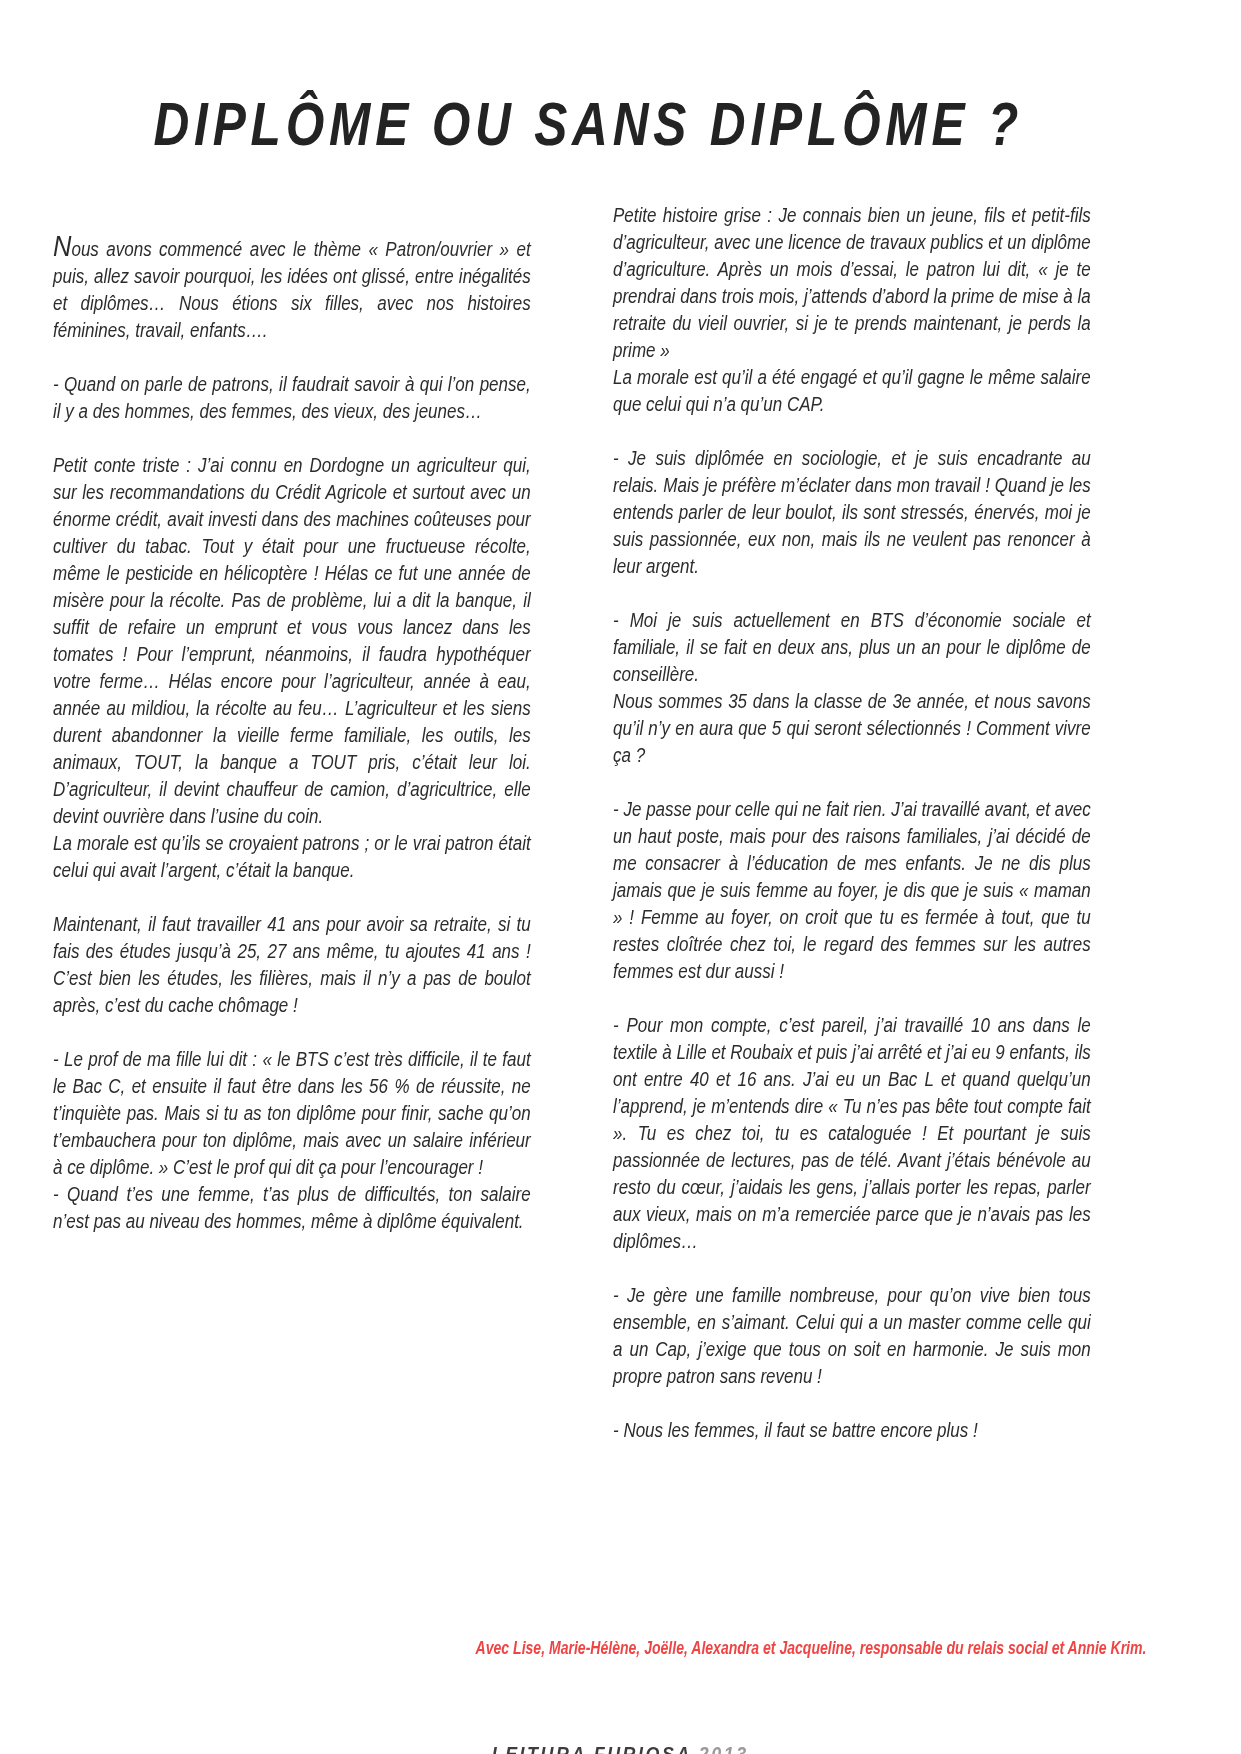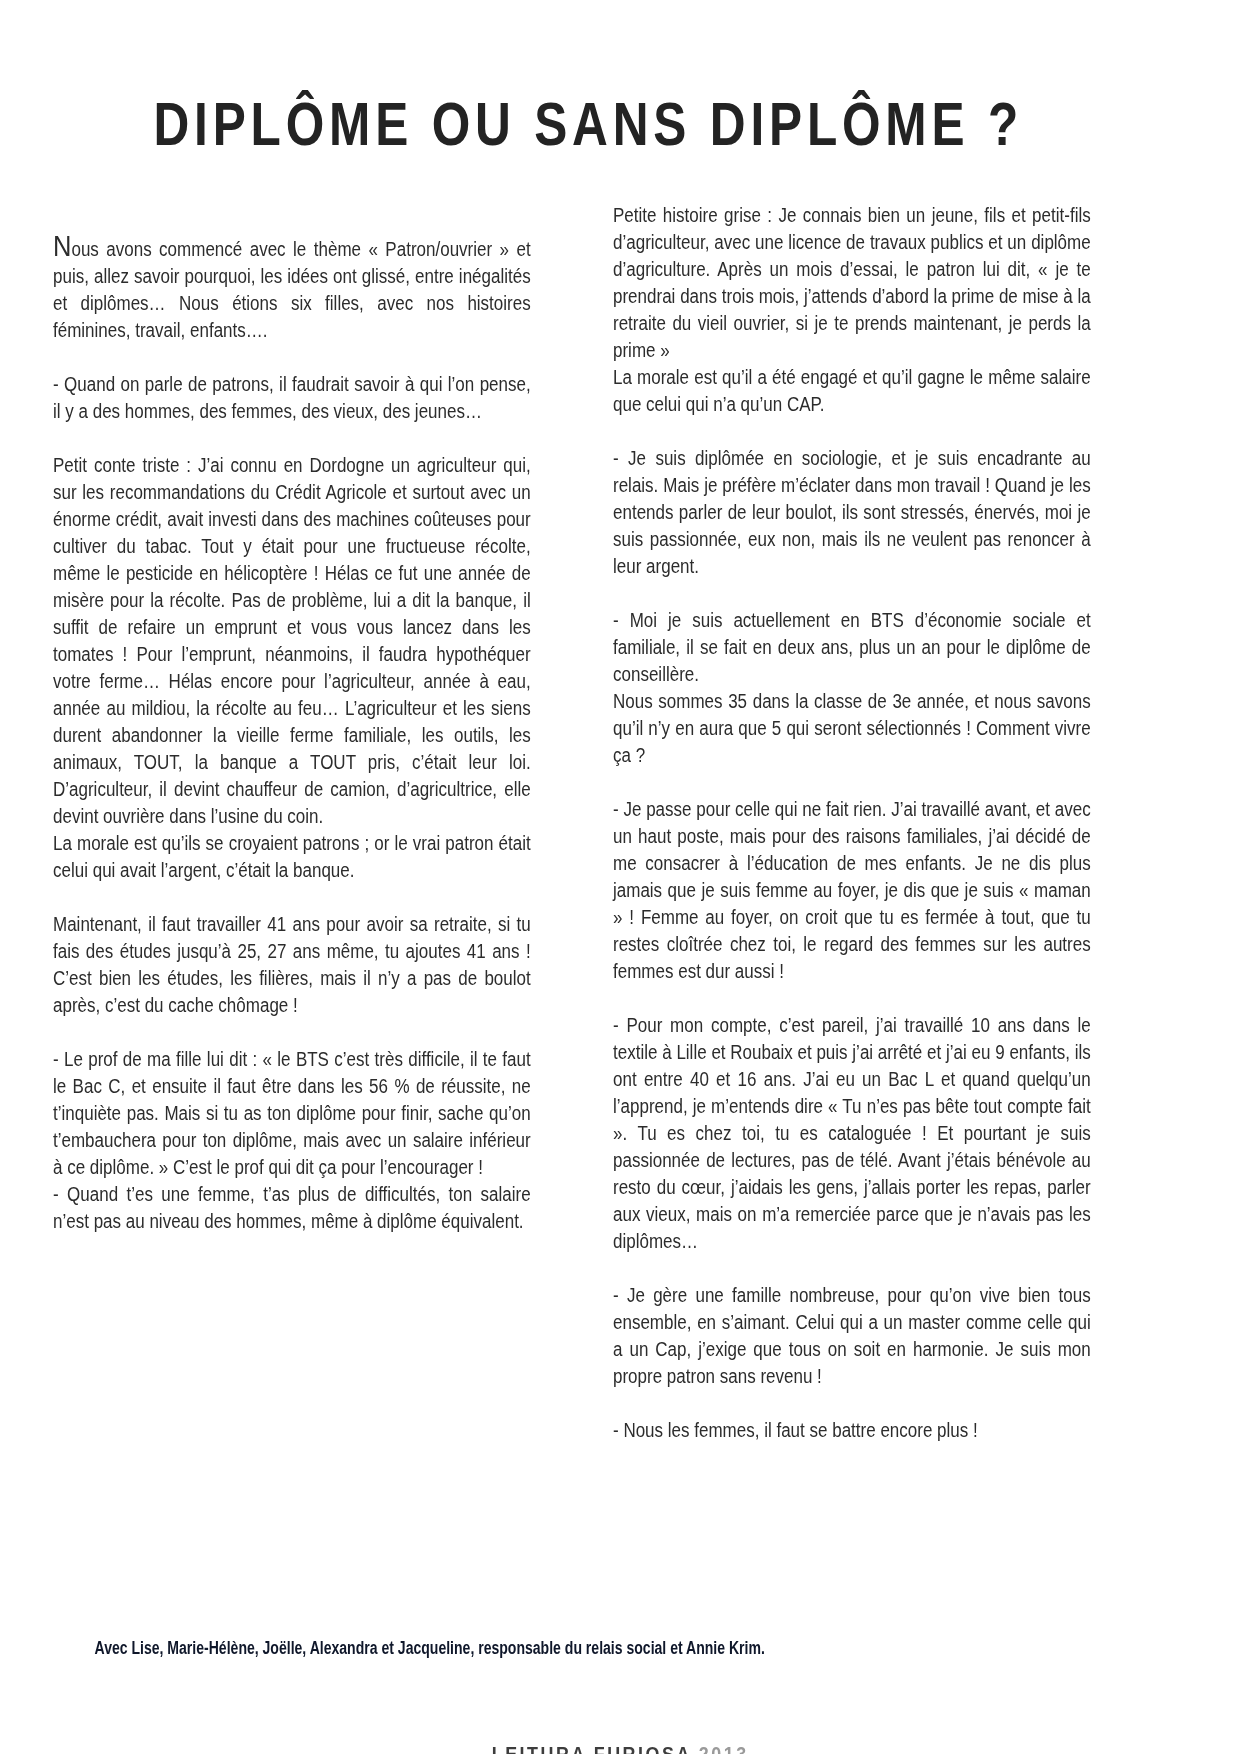--- a/index.html
+++ b/index.html
@@ -8,20 +8,21 @@
     background: #ffffff;
   }
   .page {
     position: relative;
     width: 1241px;
     height: 1754px;
     background: #ffffff;
     font-family: "Liberation Sans", sans-serif;
     color: #2c2c2c;
     overflow: hidden;
+    font-style: italic;
   }
   
   .title {
     position: absolute;
     top: 46px;
     left: 53px;
     width: 1005px;
     text-align: center;
     font-size: 62px;
     font-weight: 700;
@@ -54,24 +55,24 @@
     font-size: 30px;
     line-height: 27px;
     font-weight: 400;
   }
   
   .credit {
     position: absolute;
     top: 1638px;
     left: 0;
     width: 1241px;
-    text-align: left;
+    text-align: right;
     font-size: 18px;
     font-weight: 700;
-    color: #0f172a;
+    color: #ef4444;
     white-space: nowrap;
   }
   .credit .inner {
     display: inline-block;
     transform: scaleX(0.78);
     transform-origin: 50% 0;
   }
   
   .footer {
     position: absolute;

